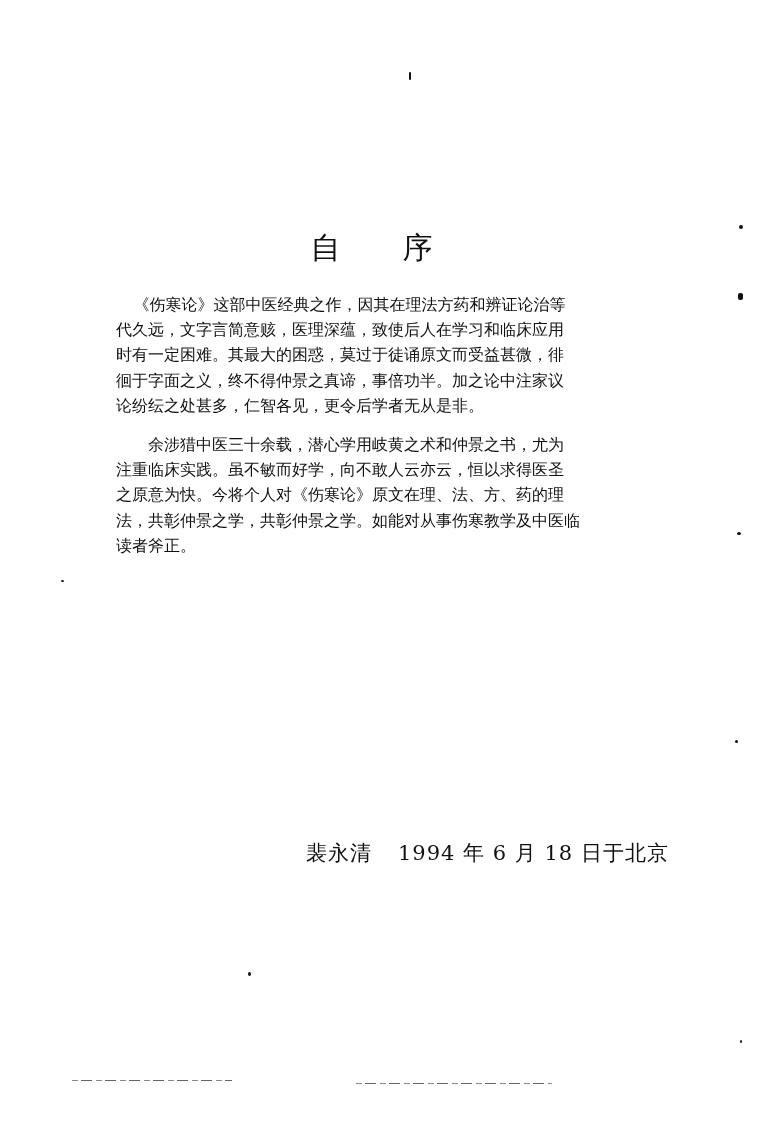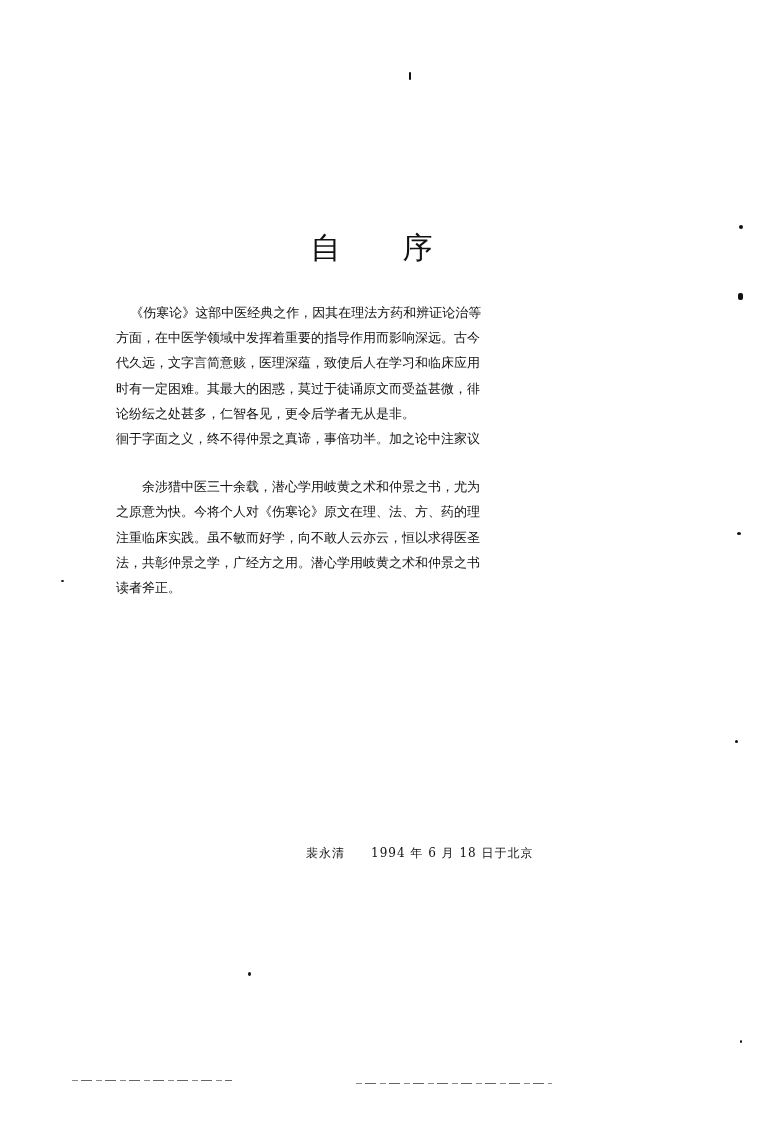--- a/index.html
+++ b/index.html
@@ -29,42 +29,42 @@
       text-align: center;
       font-size: 30px;
       line-height: 40px;
       letter-spacing: 0;
     }
     .title span { display: inline-block; }
     .title .gap { width: 62px; }
     .body-text {
       position: absolute;
       left: 116px;
-      top: 300px;
+      top: 292px;
       width: 530px;
-      font-size: 13px;
+      font-size: 16px;
       line-height: 25.2px;
       text-align: justify;
       text-justify: inter-character;
     }
     .para {
       margin: 0;
       text-indent: 2em;
     }
     .para + .para { margin-top: 0; }
     .line {
       display: block;
       white-space: nowrap;
       height: 25.2px;
     }
     .signature {
       position: absolute;
       left: 306px;
       top: 842px;
-      font-size: 12px;
+      font-size: 21px;
       line-height: 22px;
       white-space: nowrap;
       letter-spacing: 1px;
     }
     .signature .author { margin-right: 26px; }
     .speck {
       position: absolute;
       background: #111;
       border-radius: 50%;
     }
@@ -80,31 +80,30 @@
 
 <div class="page">
 
   <div class="title">
     <span>自</span><span class="gap"></span><span>序</span>
   </div>
 
   <div class="body-text">
     <div class="para">
       <span class="line" style="text-indent:1.1em">《伤寒论》这部中医经典之作，因其在理法方药和辨证论治等</span>
-      <span class="line" style="text-indent:0">方面，在中医学领域中发挥着重要的指导作用而影响深远。古今</span>
       <span class="line" style="text-indent:0">代久远，文字言简意赅，医理深蕴，致使后人在学习和临床应用</span>
       <span class="line" style="text-indent:0">时有一定困难。其最大的困惑，莫过于徒诵原文而受益甚微，徘</span>
+      <span class="line" style="text-indent:0">徊于字面之义，终不得仲景之真谛，事倍功半。加之论中注家议</span>
       <span class="line" style="text-indent:0">论纷纭之处甚多，仁智各见，更令后学者无从是非。</span>
-      <span class="line" style="text-indent:0">徊于字面之义，终不得仲景之真谛，事倍功半。加之论中注家议</span>
     </div>
-    <div class="para" style="margin-top:23px">
+    <div class="para" style="margin-top:14px">
       <span class="line" style="text-indent:2em">余涉猎中医三十余载，潜心学用岐黄之术和仲景之书，尤为</span>
+      <span class="line" style="text-indent:0">注重临床实践。虽不敏而好学，向不敢人云亦云，恒以求得医圣</span>
       <span class="line" style="text-indent:0">之原意为快。今将个人对《伤寒论》原文在理、法、方、药的理</span>
-      <span class="line" style="text-indent:0">注重临床实践。虽不敏而好学，向不敢人云亦云，恒以求得医圣</span>
-      <span class="line" style="text-indent:0">法，共彰仲景之学，广经方之用。潜心学用岐黄之术和仲景之书</span>
+      <span class="line" style="text-indent:0">法，共彰仲景之学，共彰仲景之学。如能对从事伤寒教学及中医临</span>
       <span class="line" style="text-indent:0">读者斧正。</span>
     </div>
   </div>
 
   <div class="signature">
     <span class="author">裴永清</span><span>1994 年 6 月 18 日于北京</span>
   </div>
 
   <div class="speck" style="left:409px;top:72px;width:2px;height:8px;border-radius:1px"></div>
   <div class="speck" style="left:739px;top:225px;width:4px;height:4px"></div>

